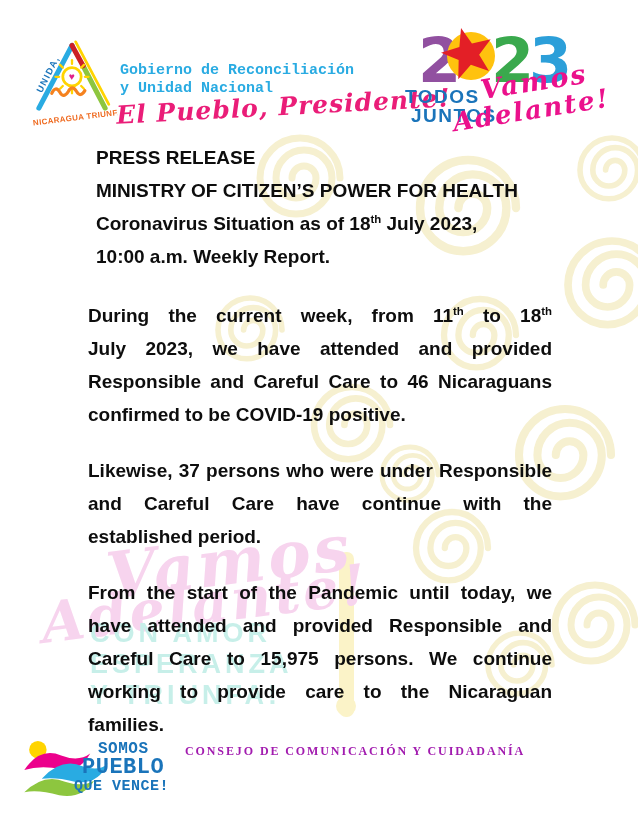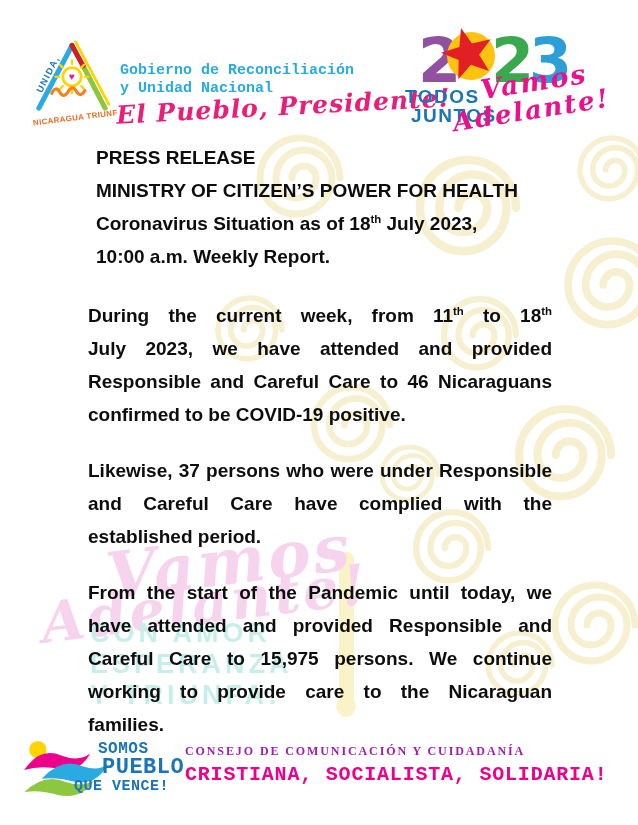--- a/index.html
+++ b/index.html
@@ -56,21 +56,21 @@
   .no-justify .jline{text-align:left; text-align-last:left;}
   sup{font-size:0.6em; vertical-align:super; line-height:0;}
   
   .ftr-logo{position:absolute; left:22px; top:733px; width:180px; height:80px; z-index:2;text-align:center;}
   .waves{position:absolute; left:0; top:6px;}
   .ftr-logo span{
     position:absolute; font-family:"Liberation Mono", monospace;
     font-weight:700; color:#1a74ba; white-space:nowrap;
   }
   .ftr-logo .w1{left:76px; top:7px;  font-size:16px; letter-spacing:0.5px;}
-  .ftr-logo .w2{left:60px; top:22px; font-size:22px; letter-spacing:0.5px;margin-left:20px;}
+  .ftr-logo .w2{left:60px; top:22px; font-size:22px; letter-spacing:0.5px;}
   .ftr-logo .w3{left:52px; top:45px; font-size:15px; letter-spacing:0.5px;}
   .ftr-text{position:absolute; left:185px; top:744px; z-index:2; white-space:nowrap;}
   .council{
     font-family:Liberation Serif, serif; font-weight:700;
     font-size:12px; letter-spacing:1.9px; color:#a21caf;
   }
   .values{
     margin-top:4px; font-family:"Liberation Mono", monospace; font-weight:700;
     font-size:20px; letter-spacing:0.8px; color:#ec008c;
   }
@@ -160,21 +160,21 @@
         <div class="jline last">10:00 a.m. Weekly Report.</div>
       </div>
     <div class="para">
         <div class="jline">During the current week, from 11<sup>th</sup> to 18<sup>th</sup></div>
         <div class="jline">July 2023, we have attended and provided</div>
         <div class="jline">Responsible and Careful Care to 46 Nicaraguans</div>
         <div class="jline last">confirmed to be COVID-19 positive.</div>
       </div>
     <div class="para">
         <div class="jline">Likewise, 37 persons who were under Responsible</div>
-        <div class="jline">and Careful Care have complied with the</div>
+        <div class="jline">and Careful Care have continue with the</div>
         <div class="jline last">established period.</div>
       </div>
     <div class="para">
         <div class="jline">From the start of the Pandemic until today, we</div>
         <div class="jline">have attended and provided Responsible and</div>
         <div class="jline">Careful Care to 15,975 persons. We continue</div>
         <div class="jline">working to provide care to the Nicaraguan</div>
         <div class="jline last">families.</div>
       </div>
   </div>
@@ -186,16 +186,15 @@
       <path d="M20 41 Q 40 19 62 28 Q 80 34 88 25 Q 78 48 54 44 Q 34 39 20 41 Z" fill="#29abe2"></path>
       <path d="M2 55 Q 22 35 44 44 Q 62 50 74 43 Q 62 62 38 58 Q 16 52 2 55 Z" fill="#8dc63f"></path>
     </svg>
     <span class="w1">SOMOS</span>
     <span class="w2">PUEBLO</span>
     <span class="w3">QUE VENCE!</span>
   </div>
 
   <div class="ftr-text">
     <div class="council">CONSEJO DE COMUNICACIÓN Y CUIDADANÍA</div>
-    <div class="values">CRISTIANA, SOCIALISTA, SOLIDARIA!</div>
   </div>
 
 </div>
 
 </body></html>

